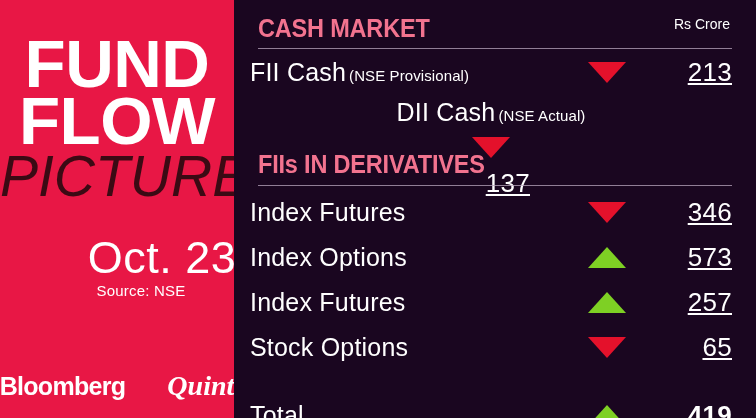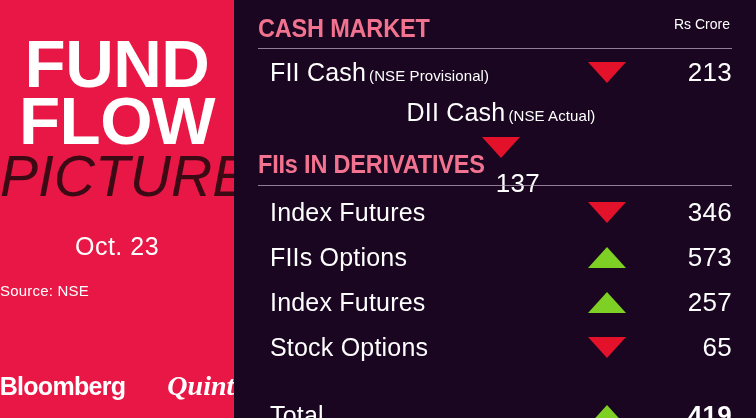--- a/index.html
+++ b/index.html
@@ -52,34 +52,37 @@
     letter-spacing: 0px;
     margin-top: 2px;
     font-style: italic;
   }
   #date-label {
     position: absolute;
     left: 0;
     top: 232px;
     width: 234px;
     text-align: center;
-    font-size: 25px;
+    font-size: 45px;
     font-weight: 400;
     color: #ffffff;
     letter-spacing: 0.5px;
+    padding-left: 45px;
   }
   #source-label {
     position: absolute;
     left: 0;
     top: 282px;
     width: 234px;
+    text-align: center;
     font-size: 15px;
     font-weight: 400;
     color: #ffffff;
     letter-spacing: 0.2px;
+    padding-left: 24px;
   }
 
   
   #logo-row {
     position: absolute;
     left: 0;
     bottom: 16px;
     width: 234px;
     display: flex;
     align-items: center;
@@ -146,21 +149,21 @@
     position: absolute;
     left: 24px;
     right: 24px;
     height: 1px;
     background: #b9a7bd;
     opacity: 0.75;
   }
 
   .data-row {
     position: absolute;
-    left: 36px;
+    left: 16px;
     right: 24px;
     height: 34px;
     display: flex;
     align-items: center;
     gap: 10px;
   }
   .row-label {
     flex: 1 1 auto;
     white-space: nowrap;
     color: #ffffff;
@@ -196,20 +199,21 @@
     border-bottom: 21px solid #7ed024;
   }
   .value-cell {
     flex: 0 0 auto;
     width: 78px;
     text-align: right;
     font-size: 26px;
     font-weight: 400;
     color: #ffffff;
     letter-spacing: 0.3px;
+    text-decoration: underline;
   }
   .value-cell.bold {
     font-weight: 700;
   }
 </style>
 </head>
 <body>
 
 <div id="infographic">
 
@@ -269,21 +273,21 @@
         <span class="row-label-main">Index Futures</span>
       </div>
       <div class="arrow-cell">
         <span class="tri tri-down"></span>
       </div>
       <div class="value-cell">346</div>
     </div>
 
     <div class="data-row" style="top:240px;">
       <div class="row-label">
-        <span class="row-label-main">FIIs Options</span>
+        <span class="row-label-main">Index Options</span>
       </div>
       <div class="arrow-cell">
         <span class="tri tri-up"></span>
       </div>
       <div class="value-cell">573</div>
     </div>
 
     <div class="data-row" style="top:285px;">
       <div class="row-label">
         <span class="row-label-main">Index Futures</span>

